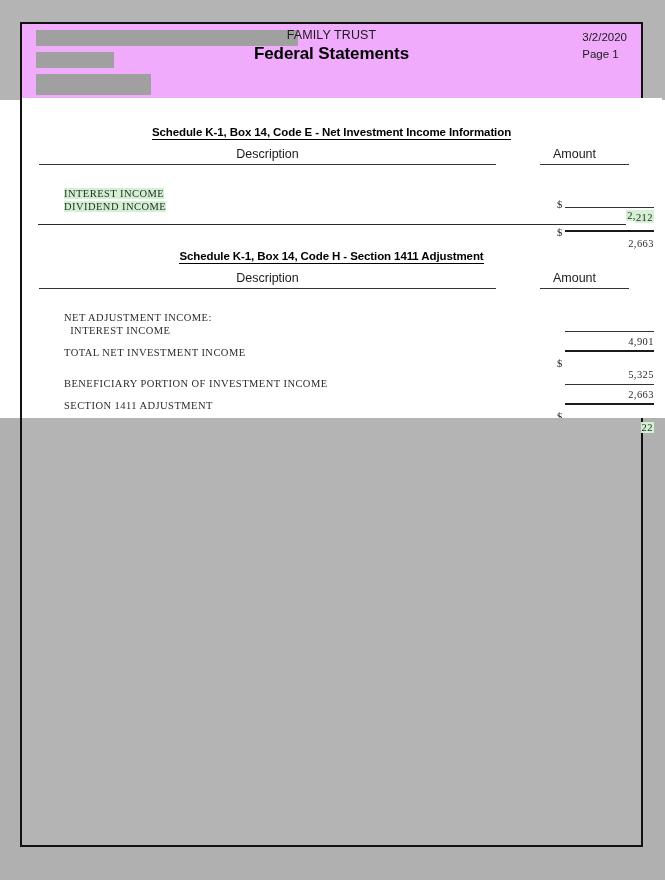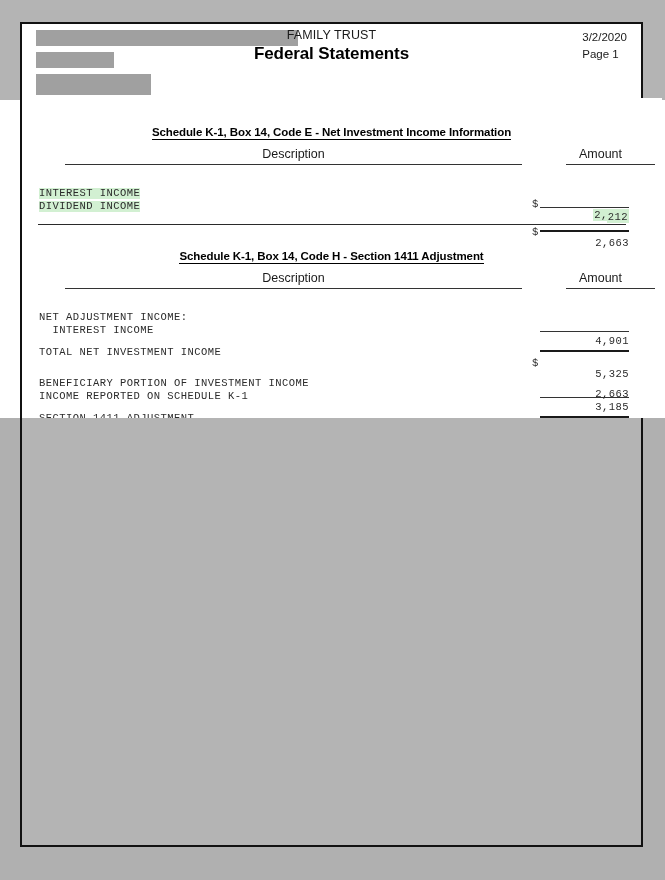--- a/index.html
+++ b/index.html
@@ -45,21 +45,21 @@
     background: transparent;
   }
 
   
   .page-header {
     position: absolute;
     left: 22px;
     top: 24px;
     width: 619px;
     height: 74px;
-    background: #ffffff;
+    background: #f0abfc;
     box-sizing: border-box;
   }
   .redactions {
     position: absolute;
     left: 14px;
     top: 6px;
   }
   .redact {
     background: #a0a0a0;
     display: block;
@@ -137,21 +137,20 @@
     border-bottom: 1.6px solid #000;
     padding-bottom: 1px;
   }
   #section-1 .sec-title { padding-top: 28px; }
   #section-2 .sec-title { }
 
   .col-heads {
     position: relative;
     height: 22px;
     margin-top: 9px;
-    margin-left: 26px;
   }
   .ch-desc {
     position: absolute;
     left: 17px;
     width: 457px;
     text-align: center;
     font-size: 12.5px;
     color: #1a1a1a;
     line-height: 15px;
   }
@@ -175,24 +174,25 @@
     position: absolute;
     left: 518px;
     top: 17px;
     width: 89px;
     border-top: 1.4px solid #333;
   }
 
   
   .rows {
     position: relative;
-    font-family: Liberation Mono, monospace;
+    font-family: Liberation Serif, serif;
     font-size: 10.5px;
     color: #2b2b2b;
     letter-spacing: 0.45px;
+    margin-left: 25px;
   }
   .row {
     position: relative;
     height: 11px;
     line-height: 11px;
     white-space: pre;
   }
   .row .label {
     position: absolute;
     left: 17px;
@@ -348,24 +348,20 @@
 
       <div style="position:relative;height:20px;">
         <div class="amt-rule thick" style="top:3px;"></div>
       </div>
 
       <div class="row">
         <span class="label">BENEFICIARY PORTION OF INVESTMENT INCOME</span>
         <span class="amount">2,663</span>
       </div>
 
-      <div class="row" style="margin-top:2px;">
-        <span class="label">INCOME REPORTED ON SCHEDULE K-1</span>
-        <span class="amount">3,185</span>
-      </div>
 
       <div style="position:relative;height:11px;">
         <div class="amt-rule" style="top:6px;"></div>
       </div>
 
       <div class="row">
         <span class="label">SECTION 1411 ADJUSTMENT</span>
         <span class="dollar">$</span>
         <span class="amount"><span class="hl-amt">-522</span></span>
       </div>

